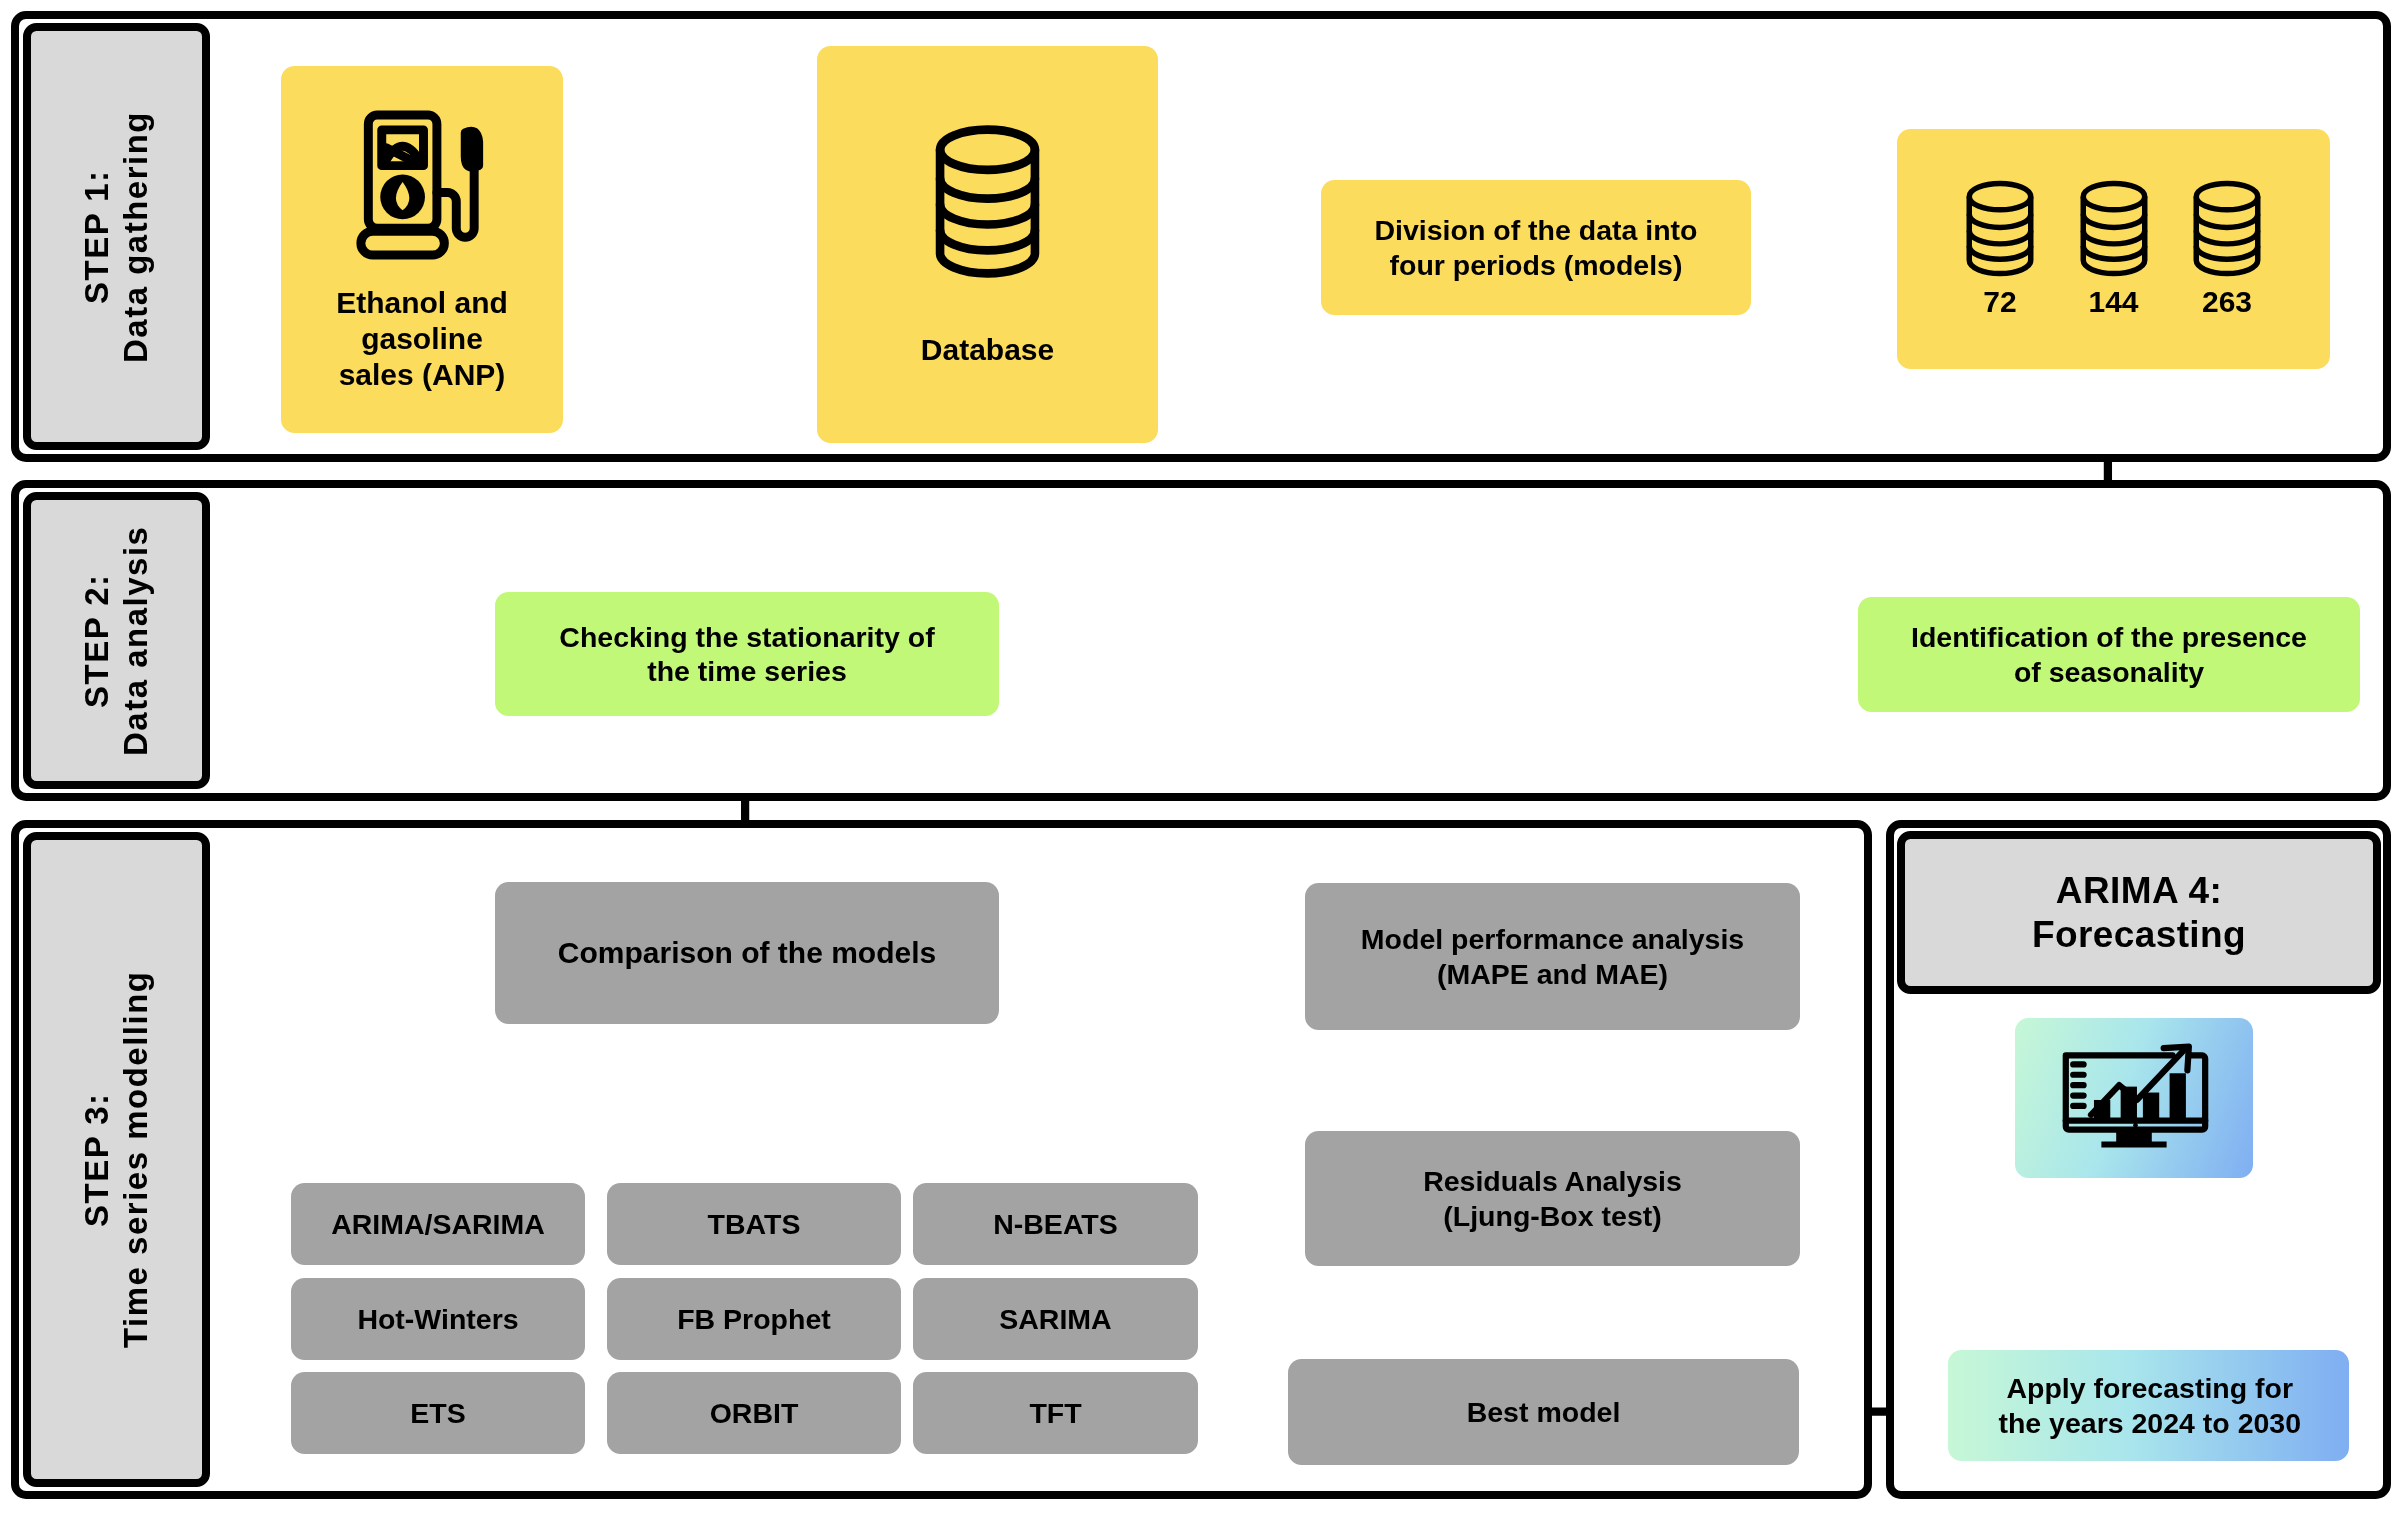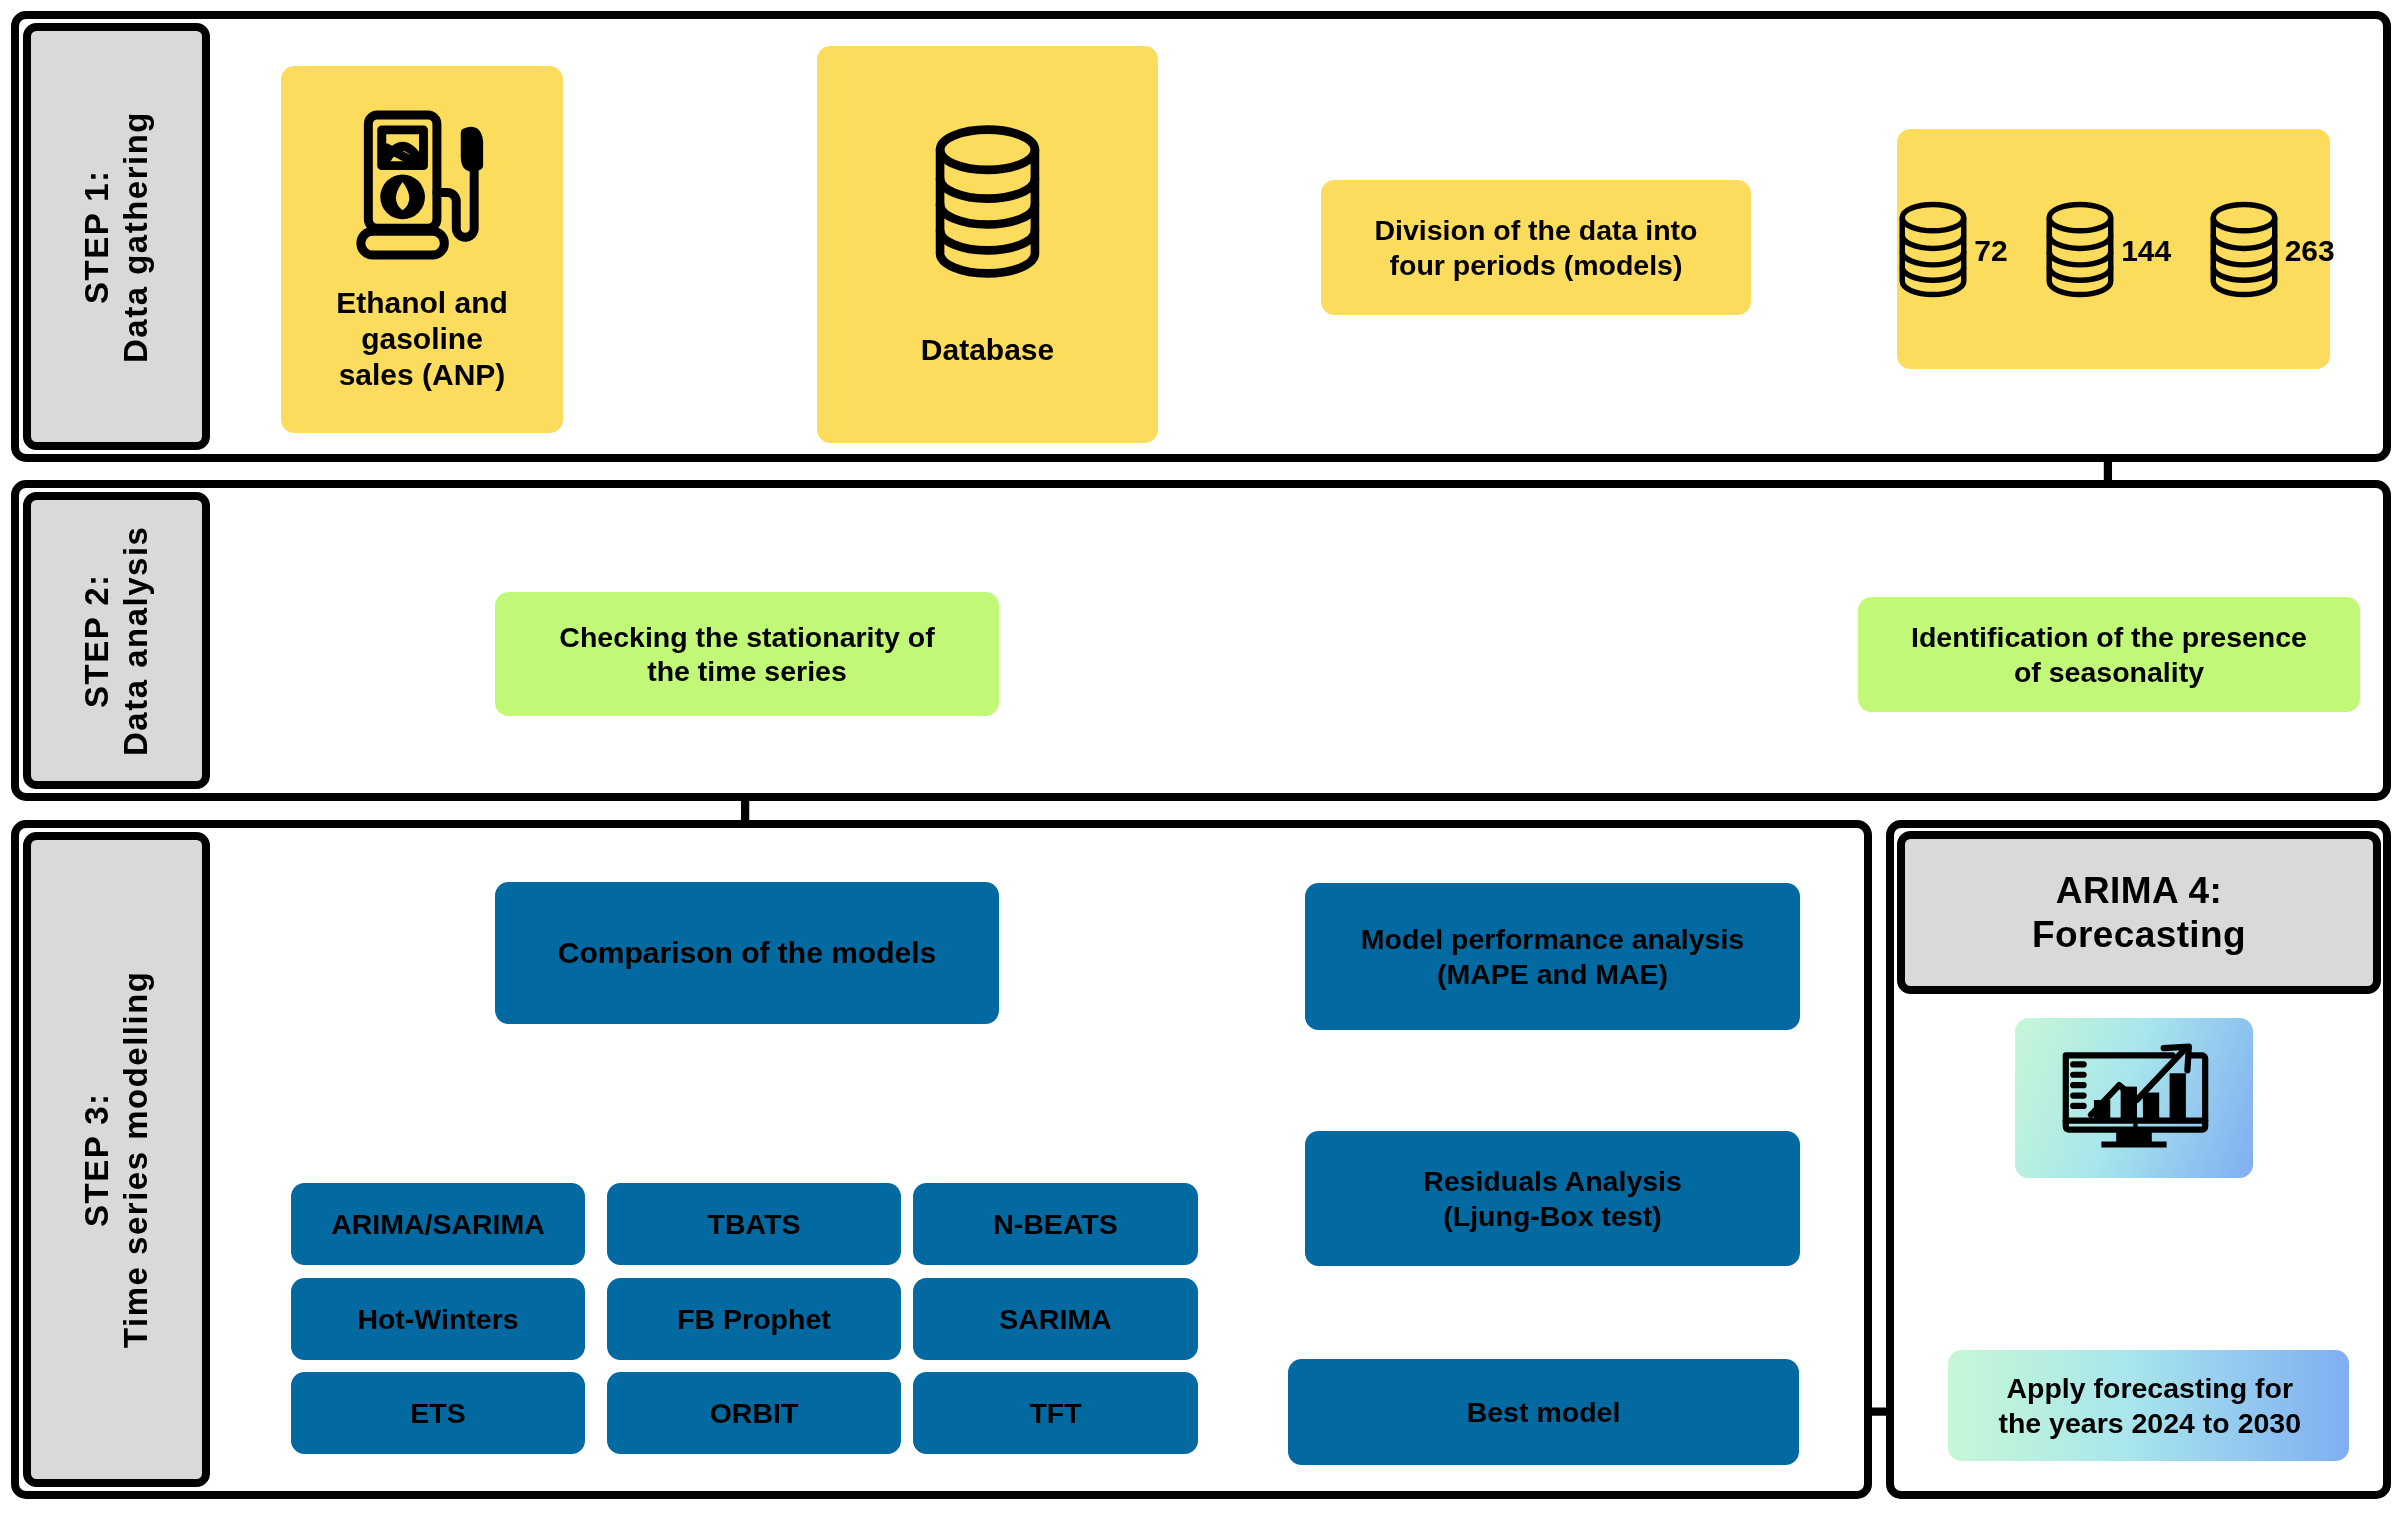--- a/index.html
+++ b/index.html
@@ -56,21 +56,21 @@
     align-items: center;
     justify-content: center;
     text-align: center;
     font-weight: bold;
     color: #000000;
     line-height: 1.2;
     padding: 4.5px 7.5px;
   }
   .node.yellow { background: #FCDC5C; }
   .node.green  { background: #C2F878; }
-  .node.cyan   { background: #0369a1; }
+  .node.cyan   { background: #a3a3a3; }
   .node.grad   { background: linear-gradient(90deg,#C6F7D6 0%, #A9E6EC 45%, #7FAEF2 100%); padding-left: 10px; }
   .f38 { font-size: 28.5px; }
   .f40 { font-size: 30px; }
 
   .node .lbl { display: block; }
 
   
   #wires {
     position: absolute;
     left: 0; top: 0;
@@ -79,21 +79,21 @@
   }
 
   
   .icon-wrap { display: block; }
   .cyl-row {
     display: flex;
     gap: 31.5px;
     align-items: flex-end;
     justify-content: center;
   }
-  .cyl-col { display: flex; flex-direction: row; align-items: center; }
+  .cyl-col { display: flex; flex-direction: column; align-items: center; }
   .cyl-num { font-size: 30px; font-weight: bold; margin-top: 4.5px; }
   .grad-icon {
     position: absolute;
     border-radius: 13.5px;
     background: linear-gradient(110deg,#C6F7D6 0%, #A9E6EC 45%, #7FAEF2 100%);
     display: flex; align-items: center; justify-content: center;
   }
 </style>
 </head>
 <body>

